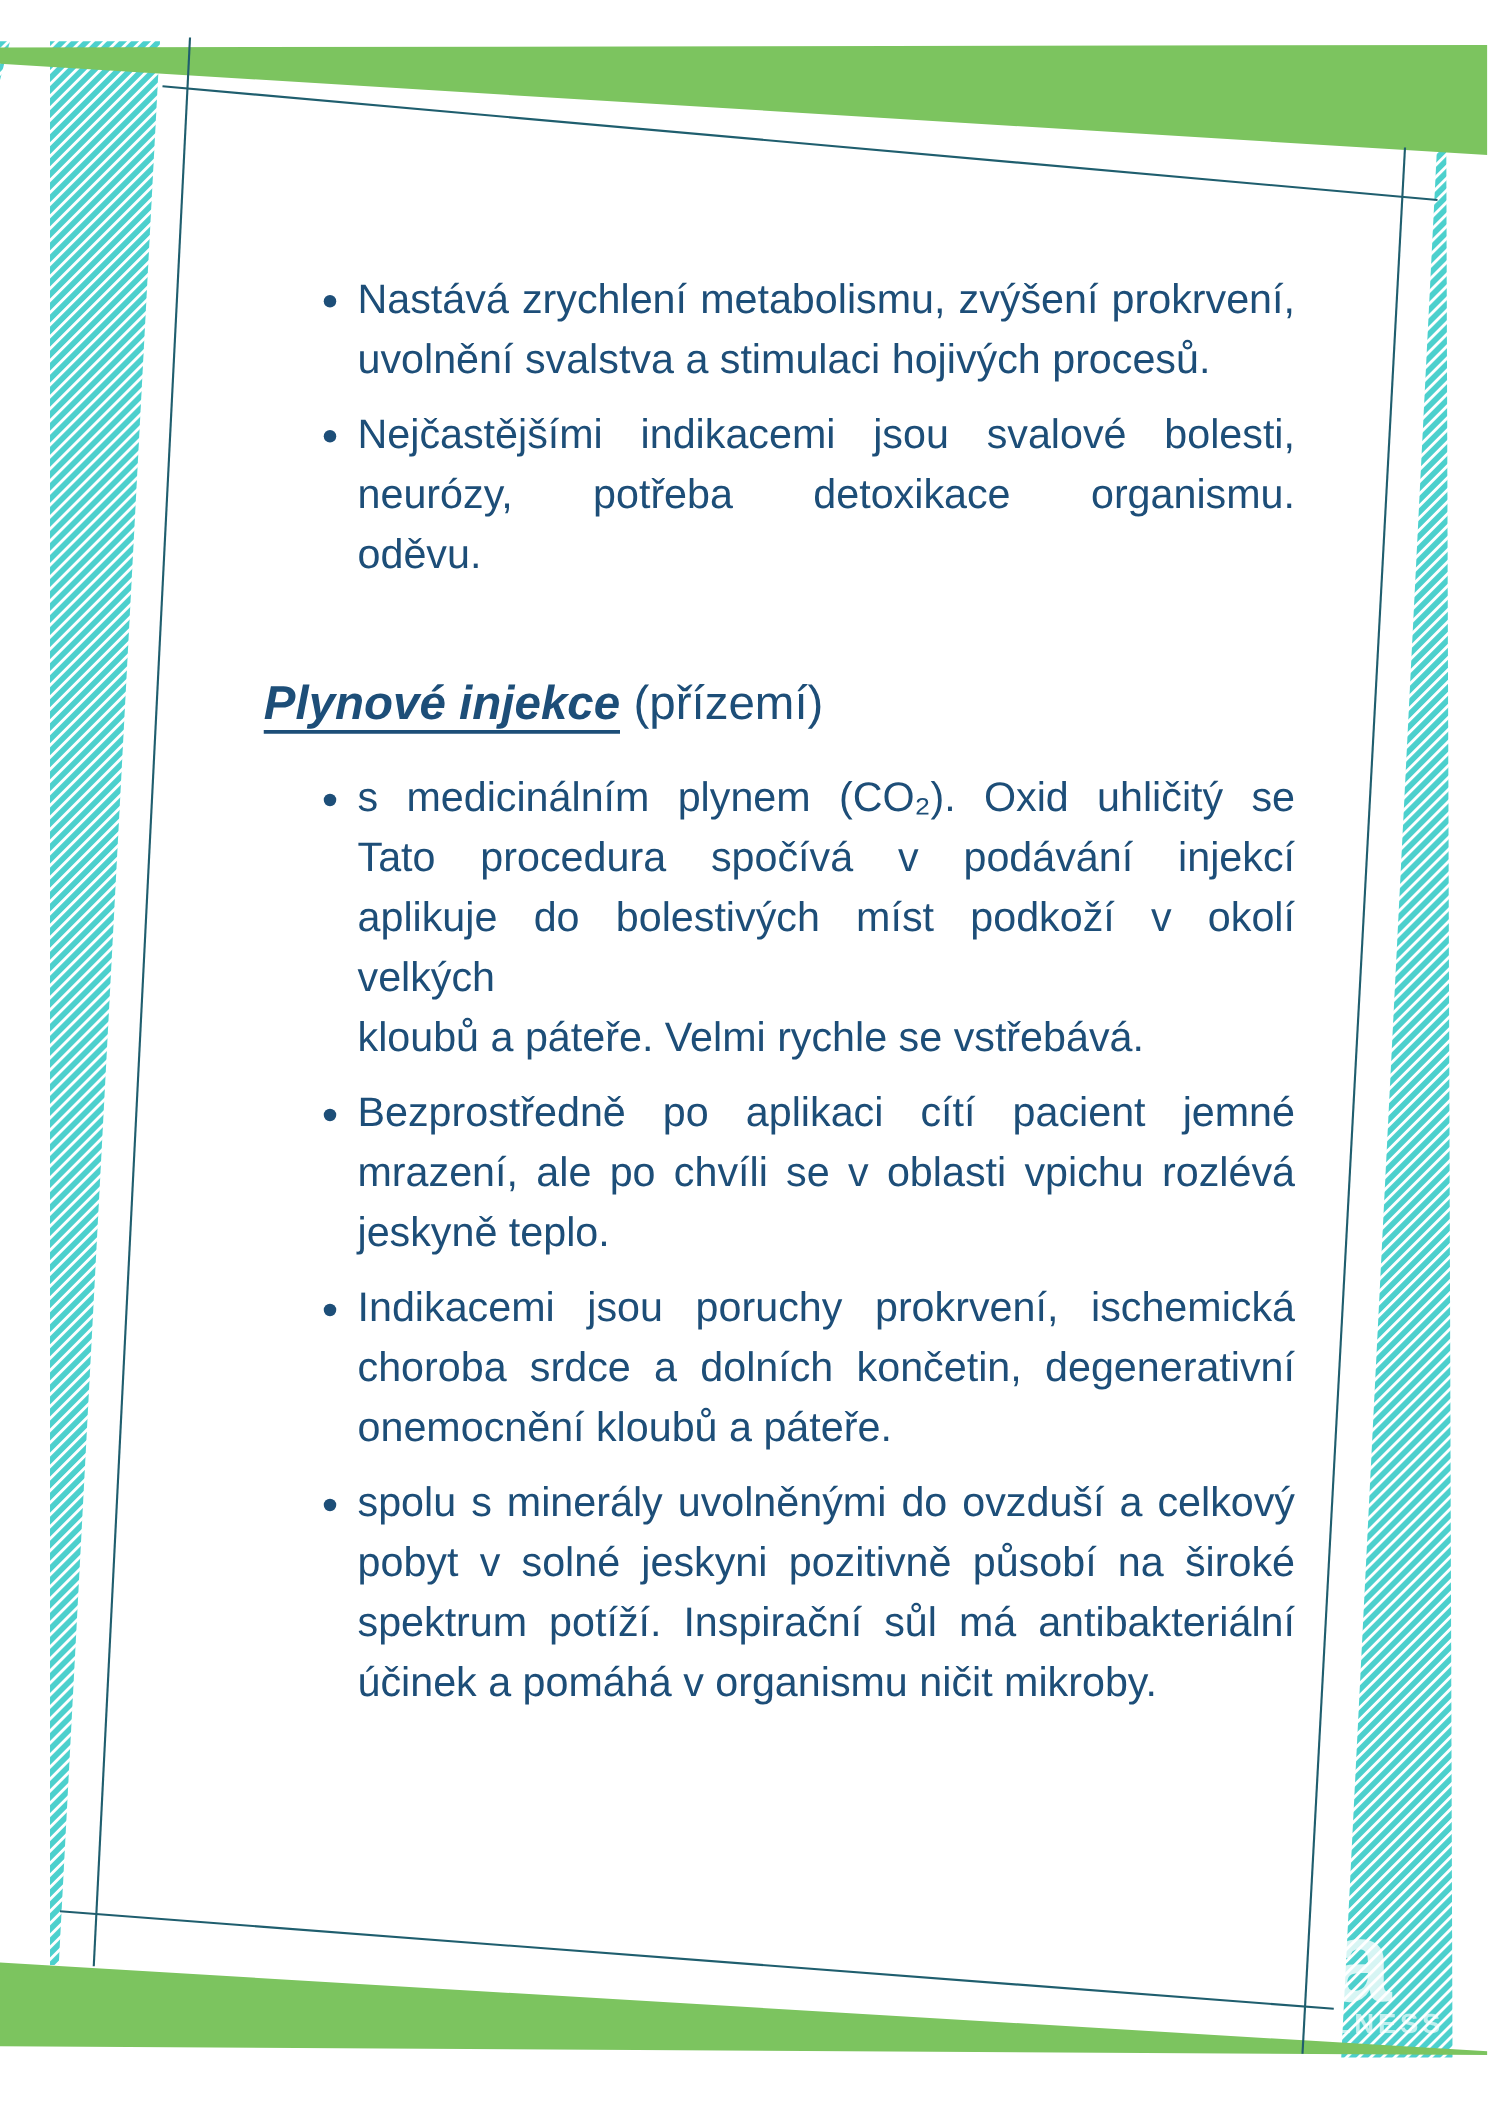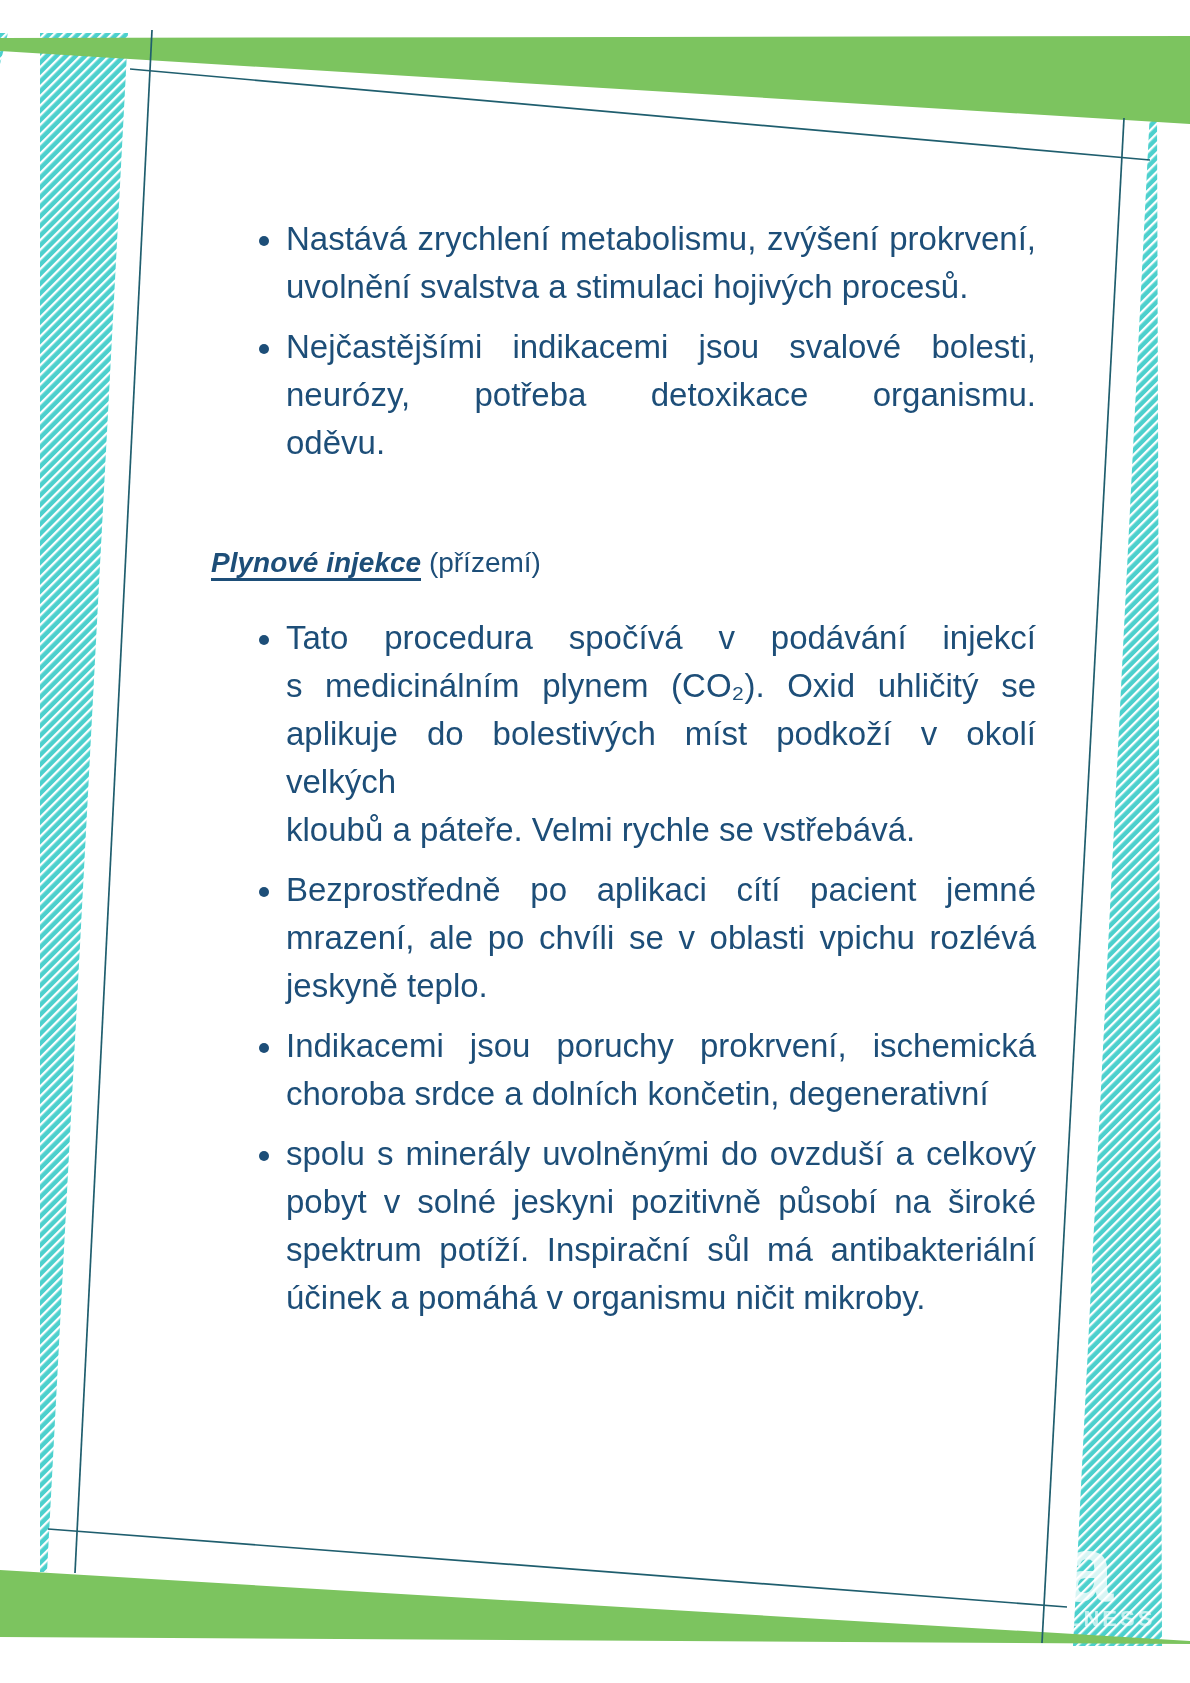--- a/index.html
+++ b/index.html
@@ -5,21 +5,21 @@
   html,body{margin:0;padding:0;background:#ffffff;}
   .page{position:relative;width:1190px;height:1683px;background:#ffffff;overflow:hidden;
         font-family:"Liberation Sans","DejaVu Sans",sans-serif;}
   .deco{position:absolute;left:0;top:0;width:1190px;height:1683px;display:block;}
   .content{position:absolute;left:180px;top:215px;width:825px;
            font-size:33px;line-height:48px;color:#1d4e78;margin-left:31px;}
   .bullet{position:relative;padding-left:75px;margin-bottom:12px;}
   .dot{position:absolute;left:48px;top:21px;width:10px;height:10px;border-radius:50%;background:#1d4e78;}
   .tline{text-align:justify;text-align-last:justify;}
   .tline:last-child{text-align-last:left;}
-  .heading{font-size:28px;font-weight:bold;font-style:italic;margin-bottom:27px;}
+  .heading{font-size:38px;font-weight:bold;font-style:italic;margin-bottom:27px;}
   .heading.h-first{margin-top:72px;}
   .heading.h-second{margin-top:29px;}
   .htitle{border-bottom:3px solid #1d4e78;}
   .hsuffix{font-weight:normal;font-style:normal;}
 </style>
 </head>
 <body>
 
 <div class="page">
 
@@ -66,41 +66,42 @@
       </div>
     </div>
 
     <div class="heading h-first">
       <span class="htitle">Plynové injekce</span><span class="hsuffix"> (přízemí)</span>
     </div>
 
     <div class="bullet">
       <span class="dot"></span>
       <div>
+        <div class="tline">s medicinálním plynem (CO₂). Oxid uhličitý se</div>
         <div class="tline">Tato procedura spočívá v podávání injekcí</div>
-        <div class="tline">s medicinálním plynem (CO₂). Oxid uhličitý se</div>
         <div class="tline">aplikuje do bolestivých míst podkoží v okolí velkých</div>
         <div class="tline">kloubů a páteře. Velmi rychle se vstřebává.</div>
       </div>
     </div>
 
     <div class="bullet">
       <span class="dot"></span>
       <div>
         <div class="tline">Bezprostředně po aplikaci cítí pacient jemné</div>
         <div class="tline">mrazení, ale po chvíli se v oblasti vpichu rozlévá</div>
         <div class="tline">jeskyně teplo.</div>
       </div>
     </div>
 
     <div class="bullet">
       <span class="dot"></span>
       <div>
         <div class="tline">Indikacemi jsou poruchy prokrvení, ischemická</div>
         <div class="tline">choroba srdce a dolních končetin, degenerativní</div>
+        <div class="tline">onemocnění kloubů a páteře.</div>
       </div>
     </div>
 
 
     <div class="bullet">
       <span class="dot"></span>
       <div>
         <div class="tline">spolu s minerály uvolněnými do ovzduší a celkový</div>
         <div class="tline">pobyt v solné jeskyni pozitivně působí na široké</div>
         <div class="tline">spektrum potíží. Inspirační sůl má antibakteriální</div>

